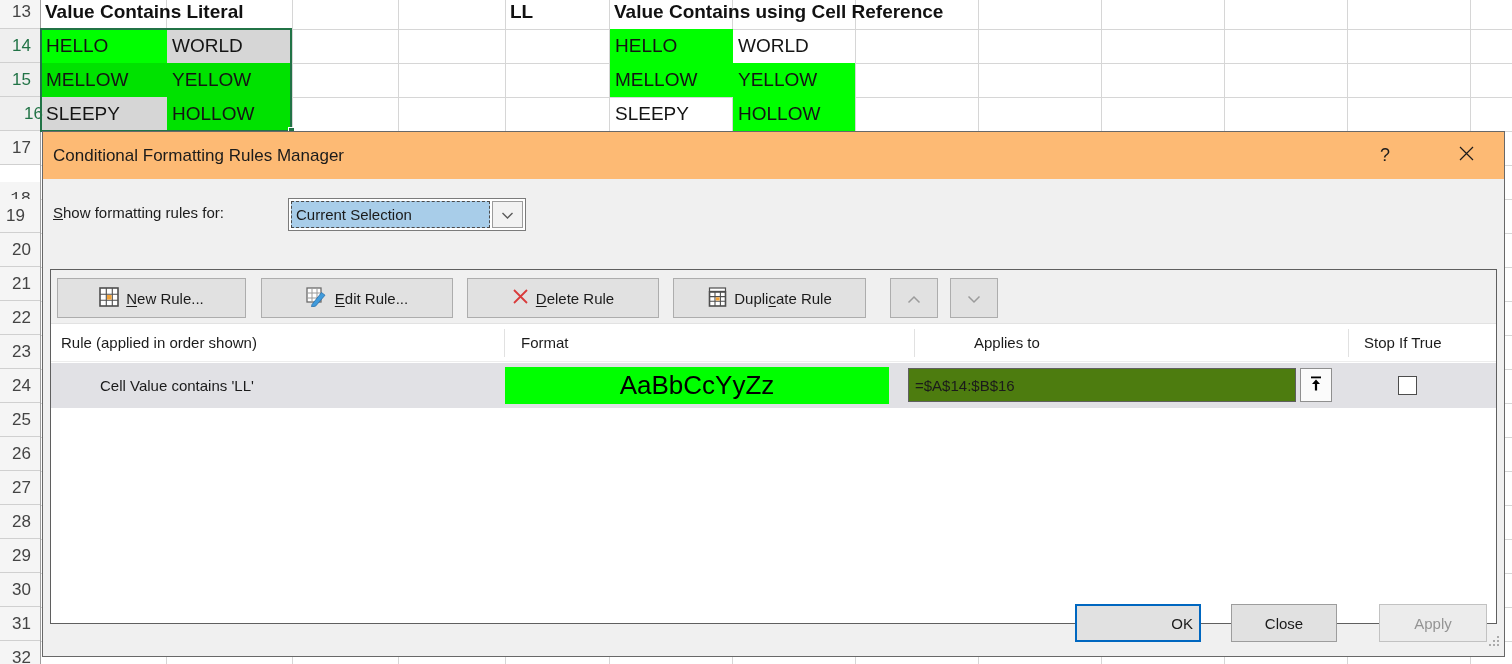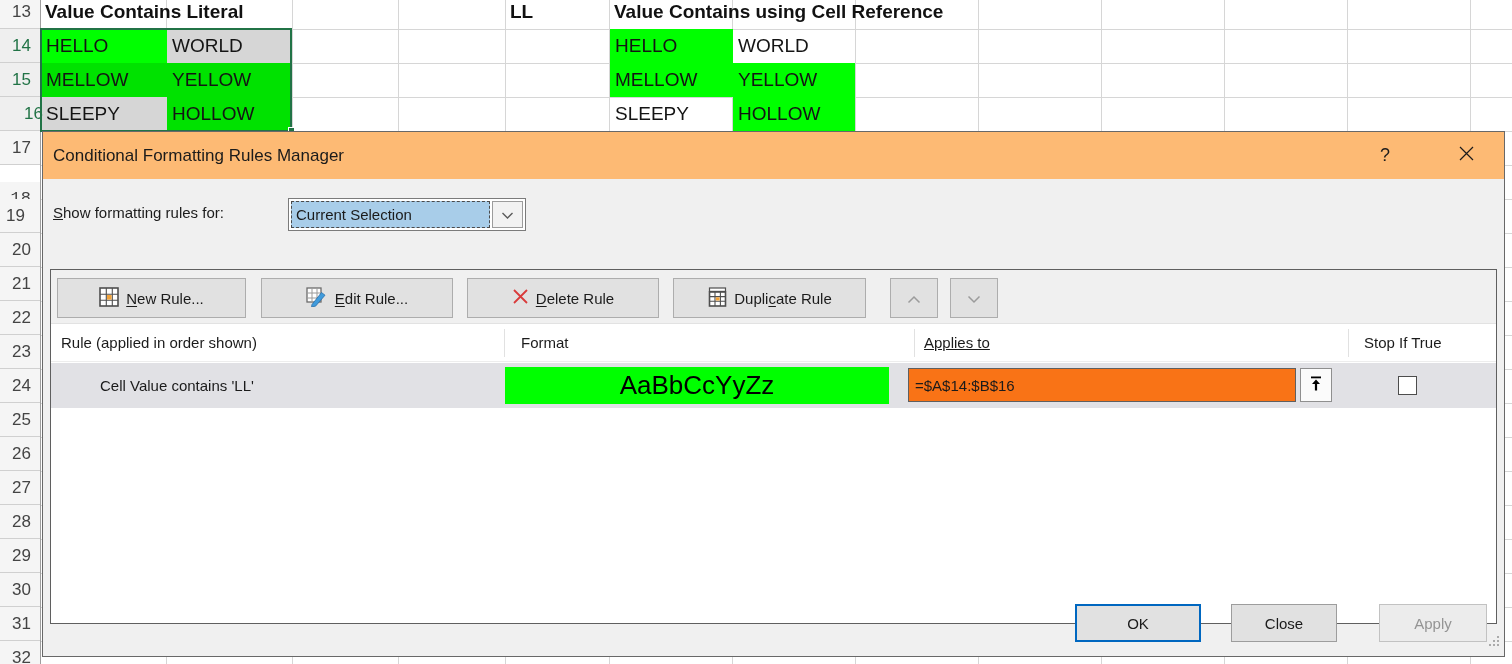--- a/index.html
+++ b/index.html
@@ -40,26 +40,26 @@
   .tbtn u{text-underline-offset:2px;}
   .arrowbtn{width:48px;}
 
   .listhdr{position:absolute;left:0;top:54px;width:100%;height:38px;background:#fff;border-bottom:1px solid #ededed;}
   .lh{position:absolute;top:0;line-height:38px;color:#1b1b1b;white-space:nowrap;}
   .lh-sep{position:absolute;top:5px;width:1px;height:28px;background:#e1e1e1;}
 
   .rulerow{position:absolute;left:0;top:93px;width:100%;height:45px;background:#e1e1e5;cursor:default;}
   .rulename{position:absolute;left:49px;top:0;line-height:45px;}
   .swatch{position:absolute;left:454px;top:4px;width:384px;height:37px;display:flex;align-items:center;justify-content:center;font-size:26px;color:#000;}
-  .applies{position:absolute;left:857px;top:5px;width:388px;height:34px;border:1px solid #5f5f5f;background:#f97316;font-size:15px;font-family:"Liberation Sans",sans-serif;padding:0 6px;color:#1b1b1b;}
+  .applies{position:absolute;left:857px;top:5px;width:388px;height:34px;border:1px solid #5f5f5f;background:#4d7c0f;font-size:15px;font-family:"Liberation Sans",sans-serif;padding:0 6px;color:#1b1b1b;}
   .refbtn{position:absolute;left:1249px;top:5px;width:32px;height:34px;background:#fbfbfb;border:1px solid #8f8f8f;display:flex;align-items:center;justify-content:center;cursor:pointer;padding:0;}
   .checkbox{position:absolute;left:1347px;top:13px;width:19px;height:19px;background:#fff;border:1px solid #4d4d4d;cursor:pointer;}
 
   .fbtn{position:absolute;top:472px;height:38px;background:#e1e1e1;border:1px solid #9d9d9d;font-size:15px;color:#1b1b1b;font-family:"Liberation Sans",sans-serif;cursor:pointer;}
-  .ok{left:1032px;width:126px;border:2px solid #0067c0;}
+  .ok{left:1032px;width:126px;border:2px solid #0067c0;text-align:right;}
   .closebtn{left:1188px;width:106px;}
   .apply{left:1336px;width:108px;background:#ececec;border:1px solid #c2c2c2;color:#949494;}
   .grip{position:absolute;left:1444px;top:502px;width:14px;height:14px;}
 </style>
 </head>
 <body>
 
 <div class="stage">
 
   <div class="sheet">
@@ -231,21 +231,21 @@
             <svg width="14" height="9" viewBox="0 0 14 9">
                 <path d="M1.5 1.5 L7 7 L12.5 1.5" stroke="#9b9b9b" stroke-width="1.5" fill="none"></path>
               </svg>
           </span>
         </button>
       </div>
 
       <div class="listhdr">
         <span class="lh" style="left:10px;">Rule (applied in order shown)</span>
         <span class="lh" style="left:470px;">Format</span>
-        <span class="lh" style="left:873px;text-decoration:underline;">Applies to</span>
+        <span class="lh" style="left:923px;">Applies to</span>
         <span class="lh" style="left:1313px;">Stop If True</span>
         <span class="lh-sep" style="left:453px;"></span>
         <span class="lh-sep" style="left:863px;"></span>
         <span class="lh-sep" style="left:1297px;"></span>
       </div>
 
       <div class="rulerow">
         <span class="rulename">Cell Value contains 'LL'</span>
         <div class="swatch" style="background: rgb(0, 255, 0);">
           <span>AaBbCcYyZz</span>

